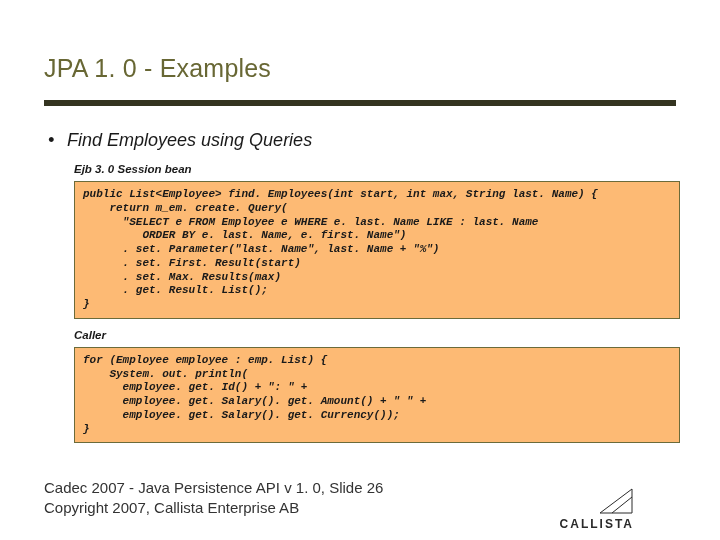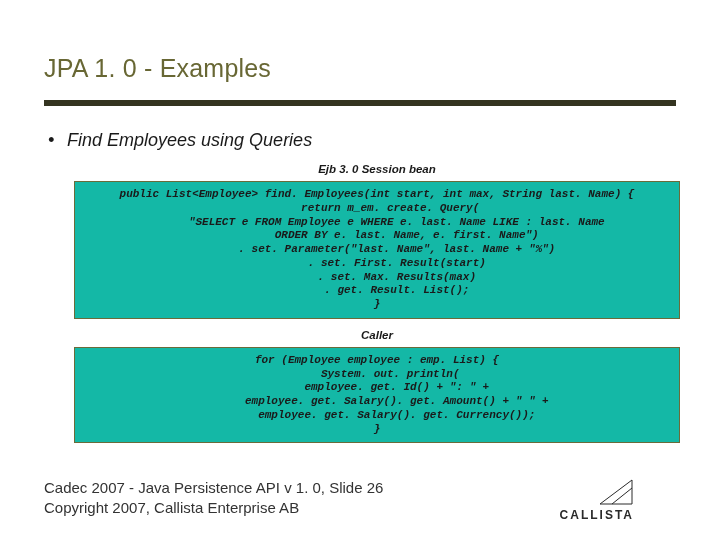--- a/index.html
+++ b/index.html
@@ -46,31 +46,30 @@
     font-size: 18px;
     color: #1a1a1a;
     margin: 0 0 12px 4px;
   }
   .bullet .dot {
     display: inline-block;
     width: 14px;
   }
   .sub {
     margin-left: 30px;
-    text-align: center;
   }
   .label {
     font-size: 11.5px;
     font-weight: 700;
     color: #1a1a1a;
     margin: 10px 0 6px 0;
   }
   .codebox {
     border: 1px solid #6b6b3a;
-    background: #14b8a6;
+    background: #fdba74;
     padding: 6px 8px 6px 8px;
     font-family: "Courier New", Courier, monospace;
     font-size: 11px;
     line-height: 1.25;
     font-weight: 700;
     color: #1a1a1a;
     white-space: pre;
     margin-bottom: 10px;
     overflow: hidden;
   }
@@ -78,21 +77,21 @@
     position: absolute;
     left: 44px;
     bottom: 22px;
     font-size: 15px;
     color: #333;
     line-height: 1.35;
   }
   .logo {
     position: absolute;
     right: 34px;
-    bottom: 18px;
+    bottom: 9px;
   }
   .logo svg { display: block; margin-left: auto; }
   .logo .word {
     font-family: Arial, Helvetica, sans-serif;
     font-size: 12px;
     letter-spacing: 2px;
     color: #2a2a2a;
     font-weight: 600;
     margin-top: 2px;
   }

